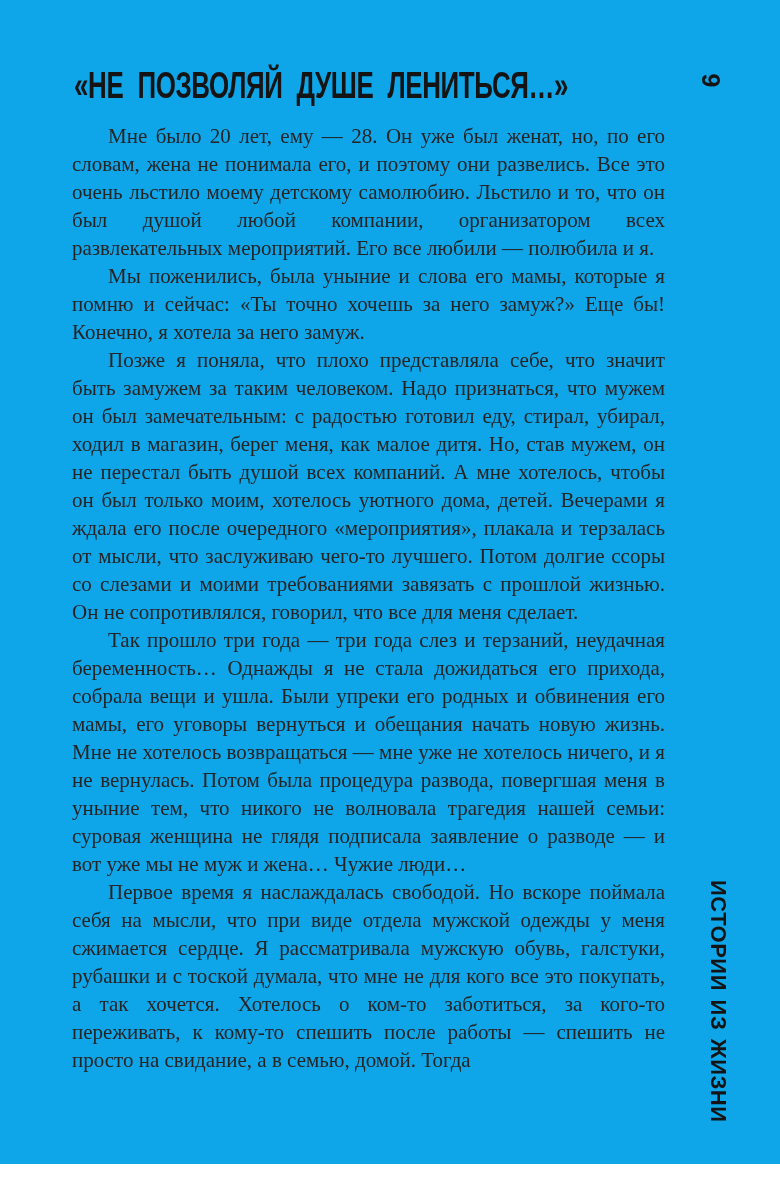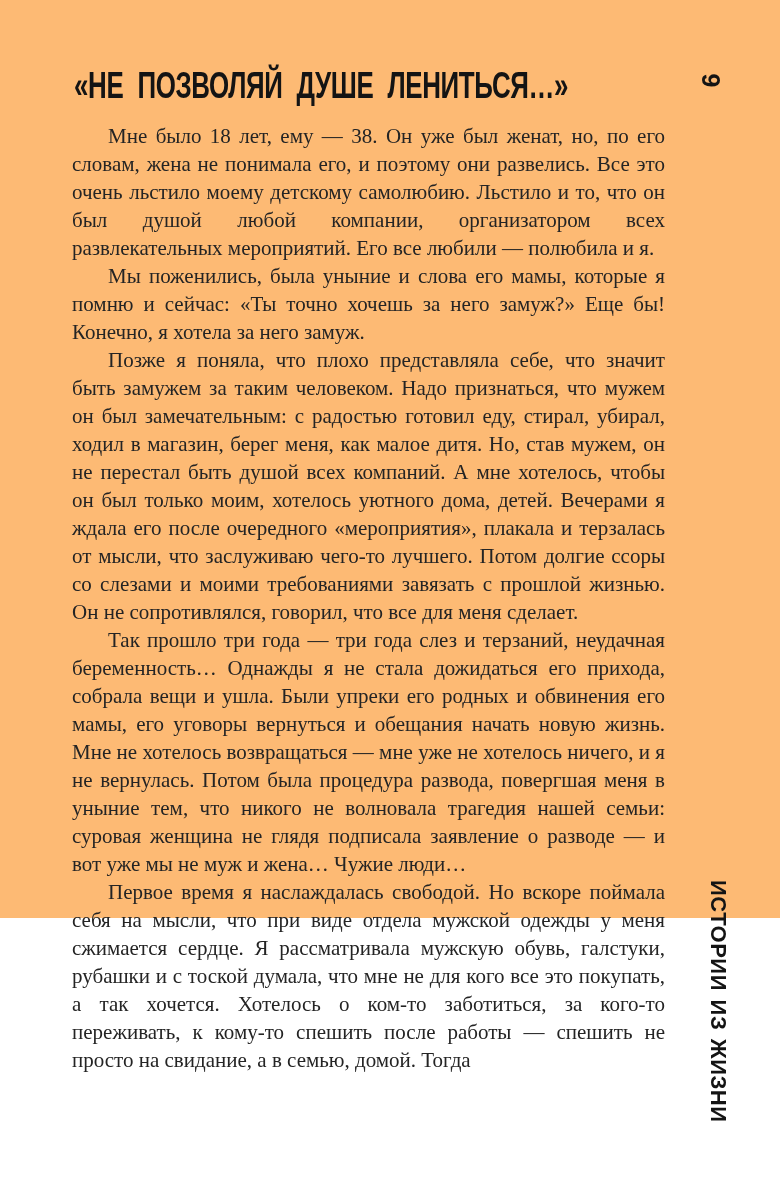--- a/index.html
+++ b/index.html
@@ -8,22 +8,22 @@
   }
   body {
     width: 780px;
     height: 1200px;
     background: #ffffff;
     overflow: hidden;
   }
   .page {
     position: relative;
     width: 780px;
-    height: 918px;
-    background: #fdba74;
+    height: 1164px;
+    background: #0ea5e9;
     font-family: "Liberation Serif", serif;
   }
   .chapter-title {
     position: absolute;
     left: 74px;
     top: 68px;
     margin: 0;
     font-family: "Liberation Sans", sans-serif;
     font-weight: bold;
     font-size: 36px;
@@ -84,20 +84,20 @@
 
 <div class="page">
 
   <h1 class="chapter-title">«НЕ ПОЗВОЛЯЙ ДУШЕ ЛЕНИТЬСЯ…»</h1>
 
   <div class="page-number">9</div>
 
   <div class="margin-label">ИСТОРИИ ИЗ ЖИЗНИ</div>
 
   <div class="body-text">
-    <p>Мне было 18 лет, ему — 38. Он уже был женат, но, по его словам, жена не понимала его, и поэтому они развелись. Все это очень льстило моему детскому самолюбию. Льстило и то, что он был душой любой компании, организатором всех развлекательных мероприятий. Его все любили — полюбила и я.</p>
+    <p>Мне было 20 лет, ему — 28. Он уже был женат, но, по его словам, жена не понимала его, и поэтому они развелись. Все это очень льстило моему детскому самолюбию. Льстило и то, что он был душой любой компании, организатором всех развлекательных мероприятий. Его все любили — полюбила и я.</p>
     <p>Мы поженились, была уныние и слова его мамы, которые я помню и сейчас: «Ты точно хочешь за него замуж?» Еще бы! Конечно, я хотела за него замуж.</p>
     <p>Позже я поняла, что плохо представляла себе, что значит быть замужем за таким человеком. Надо признаться, что мужем он был замечательным: с радостью готовил еду, стирал, убирал, ходил в магазин, берег меня, как малое дитя. Но, став мужем, он не перестал быть душой всех компаний. А мне хотелось, чтобы он был только моим, хотелось уютного дома, детей. Вечерами я ждала его после очередного «мероприятия», плакала и терзалась от мысли, что заслуживаю чего-то лучшего. Потом долгие ссоры со слезами и моими требованиями завязать с прошлой жизнью. Он не сопротивлялся, говорил, что все для меня сделает.</p>
     <p>Так прошло три года — три года слез и терзаний, неудачная беременность… Однажды я не стала дожидаться его прихода, собрала вещи и ушла. Были упреки его родных и обвинения его мамы, его уговоры вернуться и обещания начать новую жизнь. Мне не хотелось возвращаться — мне уже не хотелось ничего, и я не вернулась. Потом была процедура развода, повергшая меня в уныние тем, что никого не волновала трагедия нашей семьи: суровая женщина не глядя подписала заявление о разводе — и вот уже мы не муж и жена… Чужие люди…</p>
     <p>Первое время я наслаждалась свободой. Но вскоре поймала себя на мысли, что при виде отдела мужской одежды у меня сжимается сердце. Я рассматривала мужскую обувь, галстуки, рубашки и с тоской думала, что мне не для кого все это покупать, а так хочется. Хотелось о ком-то заботиться, за кого-то переживать, к кому-то спешить после работы — спешить не просто на свидание, а в семью, домой. Тогда</p>
   </div>
 
 </div>
 
 </body></html>

